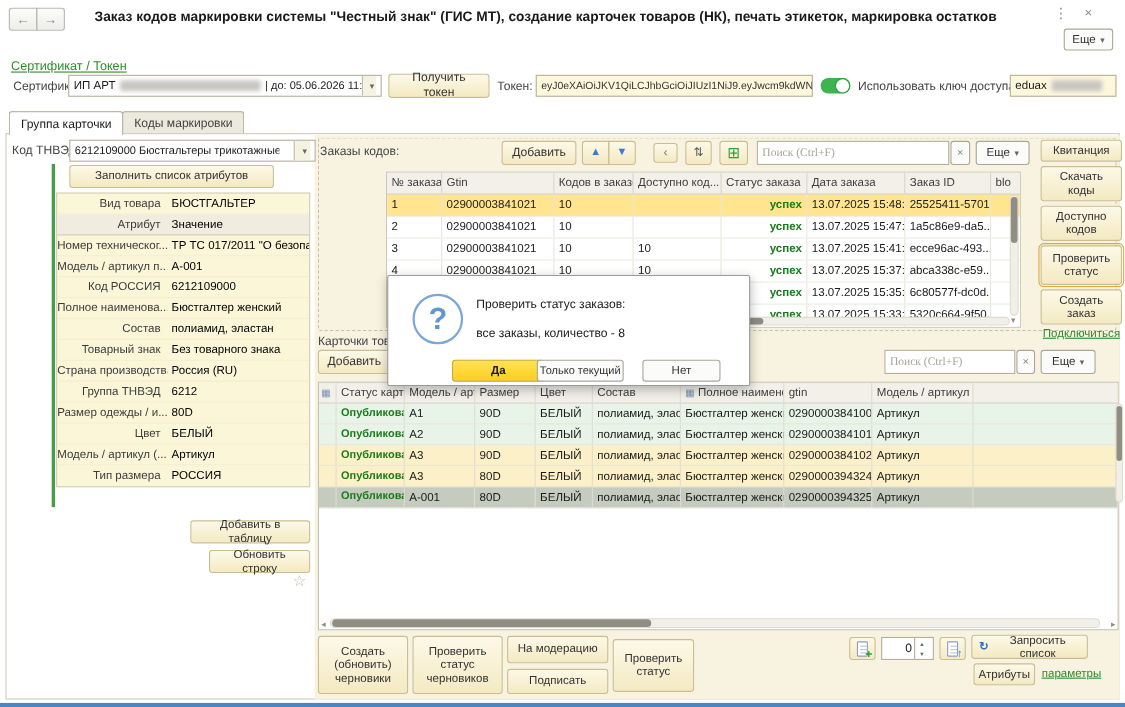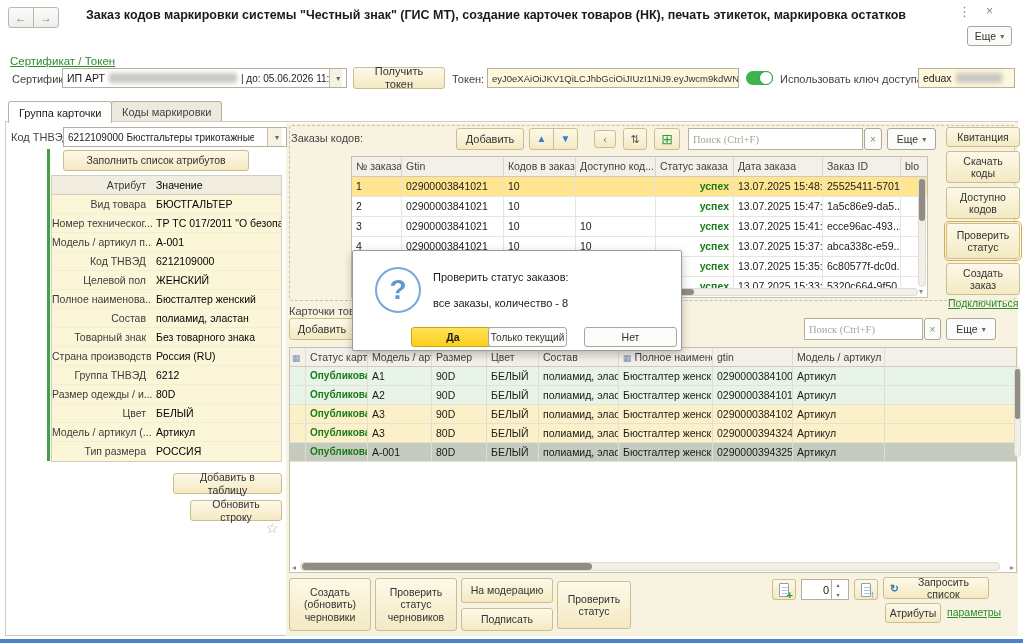--- a/index.html
+++ b/index.html
@@ -123,43 +123,39 @@
   <div class="abs field" style="left:57px;top:5px;width:224px;height:20px">
     <span style="font-size:10px;overflow:hidden;white-space:nowrap;width:186px">6212109000 Бюстгальтеры трикотажные, машин</span>
     <span class="ddbox">
         <span class="dd">▾</span>
       </span>
   </div>
   <div class="abs" style="left:41px;top:27px;width:3px;height:312px;background:#43a047"></div>
   <div class="abs btn" style="left:57px;top:28px;width:186px;height:21px;font-size:10.5px">Заполнить список атрибутов</div>
 
   <div class="abs attr-tbl" style="top:53px;left:45px">
+    <div class="arow">
+        <span class="al">Вид товара</span>
+        <span class="av">БЮСТГАЛЬТЕР</span>
+      </div>
     <div class="arow ahead">
       <span class="al">Атрибут</span>
       <span class="av">Значение</span>
     </div>
     <div class="arow">
-        <span class="al">Вид товара</span>
-        <span class="av">БЮСТГАЛЬТЕР</span>
-      </div>
-    <div class="arow">
         <span class="al">Номер техническог...</span>
         <span class="av">ТР ТС 017/2011 "О безопасности п...</span>
       </div>
     <div class="arow">
         <span class="al">Модель / артикул п...</span>
         <span class="av">A-001</span>
       </div>
     <div class="arow">
-        <span class="al">Код ТНВЭД</span>
+        <span class="al">Код РОССИЯ</span>
         <span class="av">6212109000</span>
-      </div>
-    <div class="arow">
-        <span class="al">Целевой пол</span>
-        <span class="av">ЖЕНСКИЙ</span>
       </div>
     <div class="arow">
         <span class="al">Полное наименова...</span>
         <span class="av">Бюстгалтер женский</span>
       </div>
     <div class="arow">
         <span class="al">Состав</span>
         <span class="av">полиамид, эластан</span>
       </div>
     <div class="arow">
@@ -423,16 +419,16 @@
 </div>
 
 <div class="abs" id="dialog">
   <div class="qcircle">
       <span>?</span>
     </div>
   <div class="abs" style="left:80px;top:20px">Проверить статус заказов:</div>
   <div class="abs" style="left:80px;top:46px">все заказы, количество - 8</div>
   <div class="dlg-btn yesbtn" style="left:58px;width:84px">Да</div>
   <div class="dlg-btn btn-plain" style="left:135px;width:79px;font-size:10px">Только текущий</div>
-  <div class="dlg-btn btn-plain" style="left:231px;width:93px">Нет</div>
+  <div class="dlg-btn btn-plain" style="left:231px;width:71px">Нет</div>
 </div>
 
 <div class="abs" style="left:0;top:639px;width:1023px;height:4px;background:#4b86c2"></div>
 
 </body></html>

